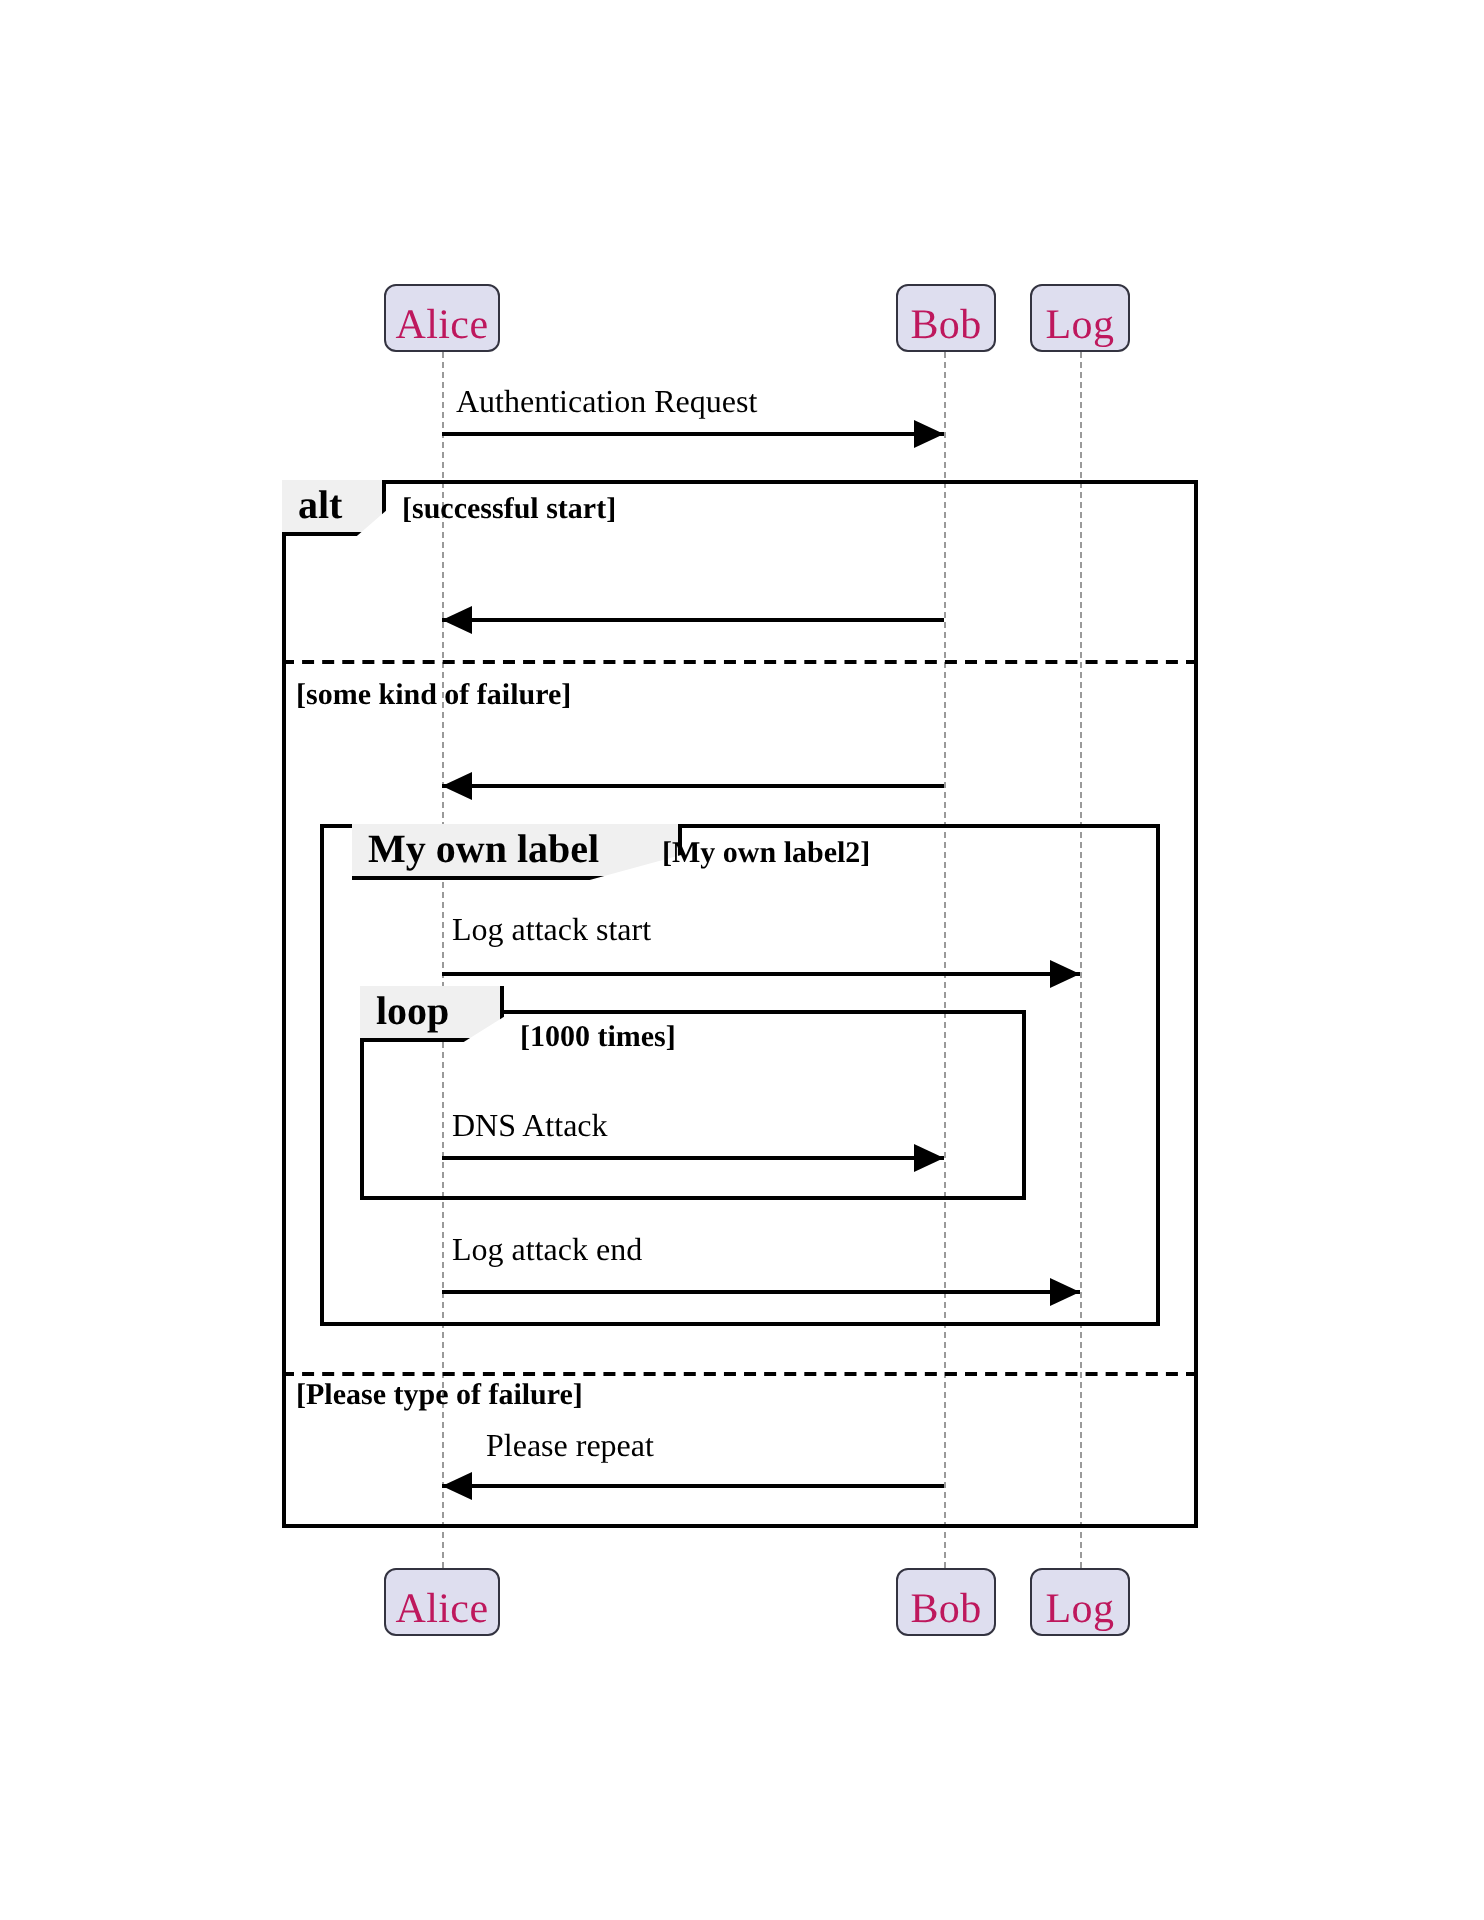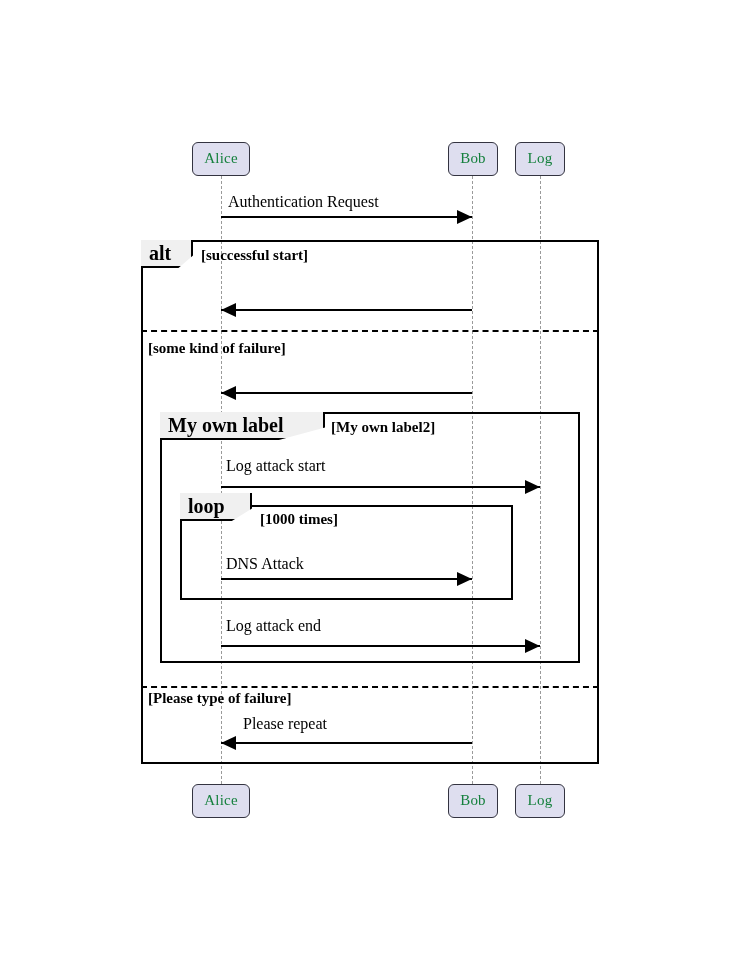--- a/index.html
+++ b/index.html
@@ -24,24 +24,24 @@
   }
 
   
   .participant {
     position: absolute;
     box-sizing: border-box;
     background: #dedeef;
     border: 1.6px solid #333340;
     border-radius: 6px;
     display: flex;
-    align-items: center;
+    align-items: flex-end;
     justify-content: center;
-    font-size: 15px;
-    color: #15803d;
+    font-size: 21px;
+    color: #be185d;
     line-height: 1;
     letter-spacing: 0.2px;
     padding-bottom: 2px;
     z-index: 6;
   }
 
   
   .lifeline {
     position: absolute;
     width: 0;
@@ -160,21 +160,21 @@
   <div class="arrowhead left" style="left:221px; top:303px;"></div>
 
   <div class="frag-divider" style="left:141px; top:330px; width:458px;"></div>
   <div class="frag-guard" style="left:148px; top:341px;">[some kind of failure]</div>
 
   <div class="msg-line" style="left:221px; top:392px; width:251px;"></div>
   <div class="arrowhead left" style="left:221px; top:386px;"></div>
 
   <div class="frag" style="left:160px; top:412px; width:420px; height:251px;"></div>
 
-  <div class="frag-tag" style="left:160px; top:412px; width:165px; height:28px;">
+  <div class="frag-tag" style="left:176px; top:412px; width:165px; height:28px;">
     <span>My own label</span>
   </div>
   <div class="frag-guard" style="left:331px; top:420px;">[My own label2]</div>
 
   <div class="msg-label" style="left:226px; top:458px;">Log attack start</div>
   <div class="msg-line" style="left:221px; top:486px; width:319px;"></div>
   <div class="arrowhead right" style="left:525px; top:480px;"></div>
 
   <div class="frag" style="left:180px; top:505px; width:333px; height:95px;"></div>
 

